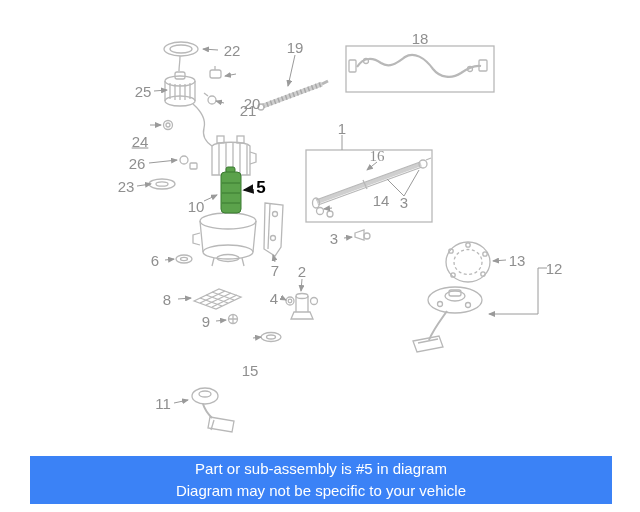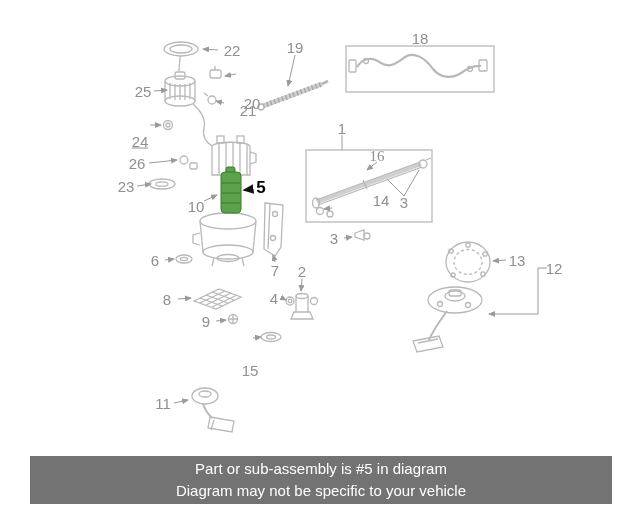--- a/index.html
+++ b/index.html
@@ -249,18 +249,18 @@
       <span class="callout" style="left: 554px; top: 268px;">12</span>
       <span class="callout" style="left: 275px; top: 270px;">7</span>
       <span class="callout" style="left: 302px; top: 271px;">2</span>
       <span class="callout" style="left: 167px; top: 299px;">8</span>
       <span class="callout" style="left: 274px; top: 298px;">4</span>
       <span class="callout" style="left: 206px; top: 321px;">9</span>
       <span class="callout" style="left: 250px; top: 339px; margin-top: 31px;">15</span>
       <span class="callout" style="left: 163px; top: 403px;">11</span>
     </div>
 
-  <div class="banner" style="background: #737373; color: rgb(255, 255, 255);">
+  <div class="banner" style="background: #3b82f6; color: rgb(255, 255, 255);">
     <div>Part or sub-assembly is #5 in diagram</div>
     <div>Diagram may not be specific to your vehicle</div>
   </div>
 
 </div>
 
 </body></html>

